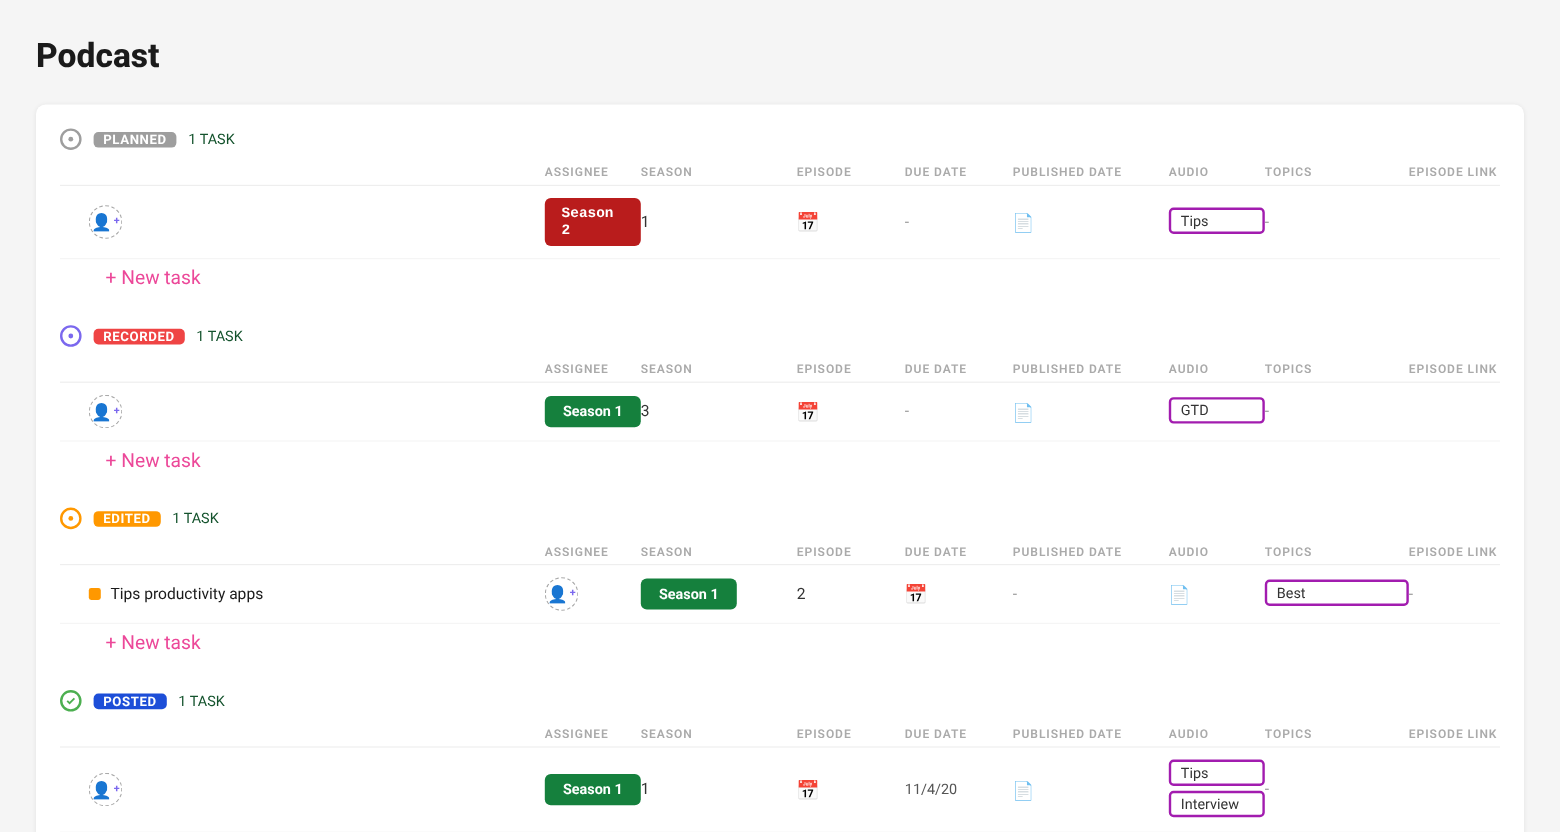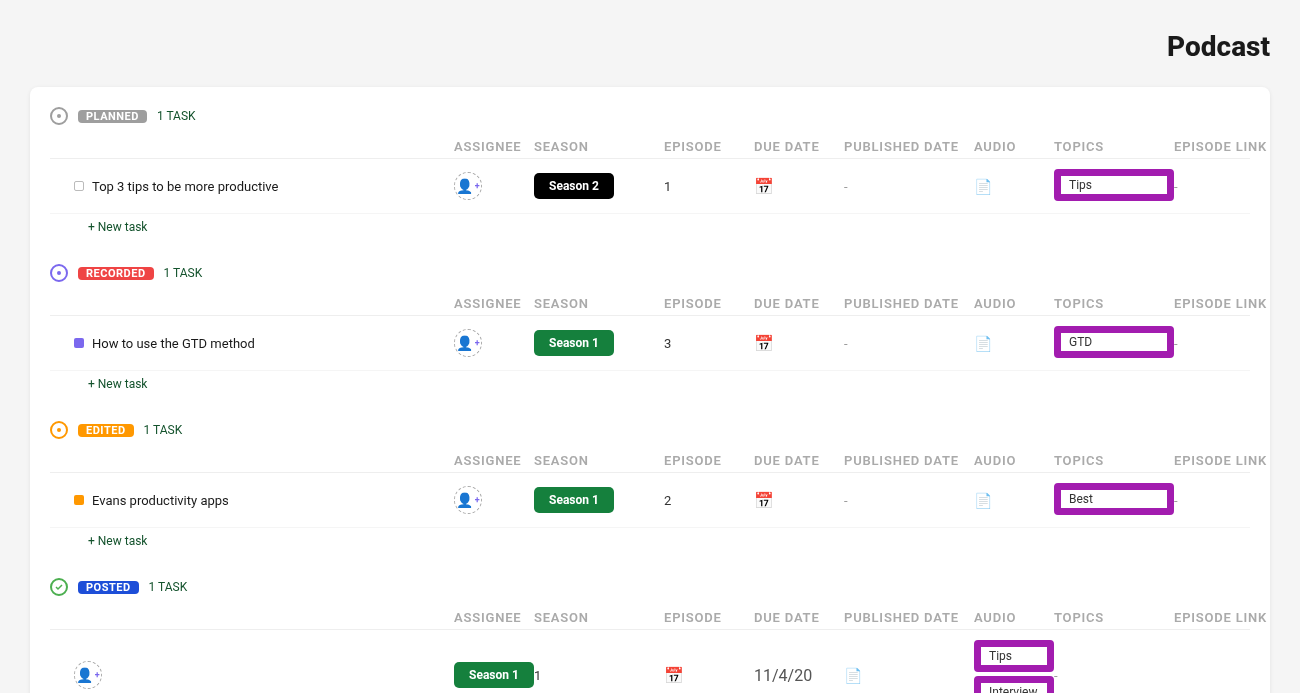--- a/index.html
+++ b/index.html
@@ -7,21 +7,20 @@
       font-family: -apple-system, BlinkMacSystemFont, 'Segoe UI', Roboto, sans-serif;
       background: #f5f5f5;
       padding: 30px;
       min-height: 693px;
     }
     .page-title {
       font-size: 28px;
       font-weight: 800;
       color: #1a1a1a;
       margin-bottom: 24px;
-      text-align: right;
     }
     .board {
       background: #fff;
       border-radius: 8px;
       padding: 20px;
       box-shadow: 0 1px 4px rgba(0,0,0,0.08);
     }
     .section {
       margin-bottom: 24px;
     }
@@ -55,21 +54,21 @@
       font-size: 12px;
       color: #14532d;
     }
     .col-headers {
       display: grid;
       grid-template-columns: 380px 80px 130px 90px 90px 130px 80px 120px 100px;
       padding: 6px 0 4px 24px;
       border-bottom: 1px solid #eee;
     }
     .col-header {
-      font-size: 13px;
+      font-size: 10px;
       font-weight: 600;
       color: #aaa;
       text-transform: uppercase;
       letter-spacing: 0.8px;
     }
     .task-row {
       display: grid;
       grid-template-columns: 380px 80px 130px 90px 90px 130px 80px 120px 100px;
       align-items: center;
       padding: 10px 0 10px 24px;
@@ -92,76 +91,76 @@
       display: inline-flex;
       align-items: center;
       justify-content: center;
       color: #fff;
       font-size: 12px;
       font-weight: 700;
       padding: 6px 14px;
       border-radius: 5px;
       min-width: 80px;
     }
-    .season-blue { background: #000000; }
+    .season-blue { background: #b91c1c; font-family: Liberation Mono, monospace; }
     .season-red { background: #15803d; }
     .episode-num {
       font-size: 13px;
       color: #333;
     }
     .date-icon {
       color: #bbb;
       font-size: 16px;
     }
     .dash-val {
       font-size: 13px;
       color: #999;
     }
     .audio-icon {
       color: #bbb;
       font-size: 15px;
     }
     .topic-tag {
       display: inline-block;
-      border: 7px solid #a21caf;
+      border: 2px solid #a21caf;
       border-radius: 4px;
       padding: 2px 8px;
       font-size: 12px;
       color: #333;
       margin-bottom: 2px;
     }
     .topics-cell {
       display: flex;
       flex-direction: column;
       gap: 2px;
     }
     .new-task-link {
-      font-size: 12px;
-      color: #14532d;
+      font-size: 16px;
+      color: #ec4899;
       padding: 6px 0 6px 38px;
       cursor: pointer;
       display: block;
     }
     .assignee-icon {
       width: 28px;
       height: 28px;
       border-radius: 50%;
       border: 1.5px dashed #aaa;
       display: flex;
       align-items: center;
       justify-content: center;
       color: #bbb;
       font-size: 14px;
     }
     .assignee-plus {
       font-size: 10px;
       color: #7b68ee;
     }
     .date-text {
-      font-size: 16px;
+      font-size: 12px;
       color: #555;
     }
   </style>
 </head>
 <body>
 
 <h1 class="page-title">Podcast</h1>
 
 <div class="board">
   <div id="sections-container">
@@ -180,24 +179,20 @@
           <div class="col-header">ASSIGNEE</div>
           <div class="col-header">SEASON</div>
           <div class="col-header">EPISODE</div>
           <div class="col-header">DUE DATE</div>
           <div class="col-header">PUBLISHED DATE</div>
           <div class="col-header">AUDIO</div>
           <div class="col-header">TOPICS</div>
           <div class="col-header">EPISODE LINK</div>
         </div>
         <div class="task-row">
-          <div class="task-name">
-            <div class="task-dot" style="border: 1.5px solid rgb(187, 187, 187); background: transparent;"></div>
-            <span>Top 3 tips to be more productive</span>
-          </div>
           <div>
             <div class="assignee-icon">
               <span style="font-size:14px;color:#bbb">👤</span>
               <span class="assignee-plus" style="font-size:9px;font-weight:700;color:#7b68ee;margin-left:1px">+</span>
             </div>
           </div>
           <div><div class="season-badge season-blue">Season 2</div></div>
           <div class="episode-num">1</div>
           <div><span class="date-icon">📅</span></div>
           <div class="dash-val">-</div>
@@ -224,24 +219,20 @@
           <div class="col-header">ASSIGNEE</div>
           <div class="col-header">SEASON</div>
           <div class="col-header">EPISODE</div>
           <div class="col-header">DUE DATE</div>
           <div class="col-header">PUBLISHED DATE</div>
           <div class="col-header">AUDIO</div>
           <div class="col-header">TOPICS</div>
           <div class="col-header">EPISODE LINK</div>
         </div>
         <div class="task-row">
-          <div class="task-name">
-            <div class="task-dot" style="background: rgb(123, 104, 238);"></div>
-            <span>How to use the GTD method</span>
-          </div>
           <div>
             <div class="assignee-icon">
               <span style="font-size:14px;color:#bbb">👤</span>
               <span class="assignee-plus" style="font-size:9px;font-weight:700;color:#7b68ee;margin-left:1px">+</span>
             </div>
           </div>
           <div><div class="season-badge season-red">Season 1</div></div>
           <div class="episode-num">3</div>
           <div><span class="date-icon">📅</span></div>
           <div class="dash-val">-</div>
@@ -270,21 +261,21 @@
           <div class="col-header">EPISODE</div>
           <div class="col-header">DUE DATE</div>
           <div class="col-header">PUBLISHED DATE</div>
           <div class="col-header">AUDIO</div>
           <div class="col-header">TOPICS</div>
           <div class="col-header">EPISODE LINK</div>
         </div>
         <div class="task-row">
           <div class="task-name">
             <div class="task-dot" style="background: rgb(255, 152, 0);"></div>
-            <span>Evans productivity apps</span>
+            <span>Tips productivity apps</span>
           </div>
           <div>
             <div class="assignee-icon">
               <span style="font-size:14px;color:#bbb">👤</span>
               <span class="assignee-plus" style="font-size:9px;font-weight:700;color:#7b68ee;margin-left:1px">+</span>
             </div>
           </div>
           <div><div class="season-badge season-red">Season 1</div></div>
           <div class="episode-num">2</div>
           <div><span class="date-icon">📅</span></div>

